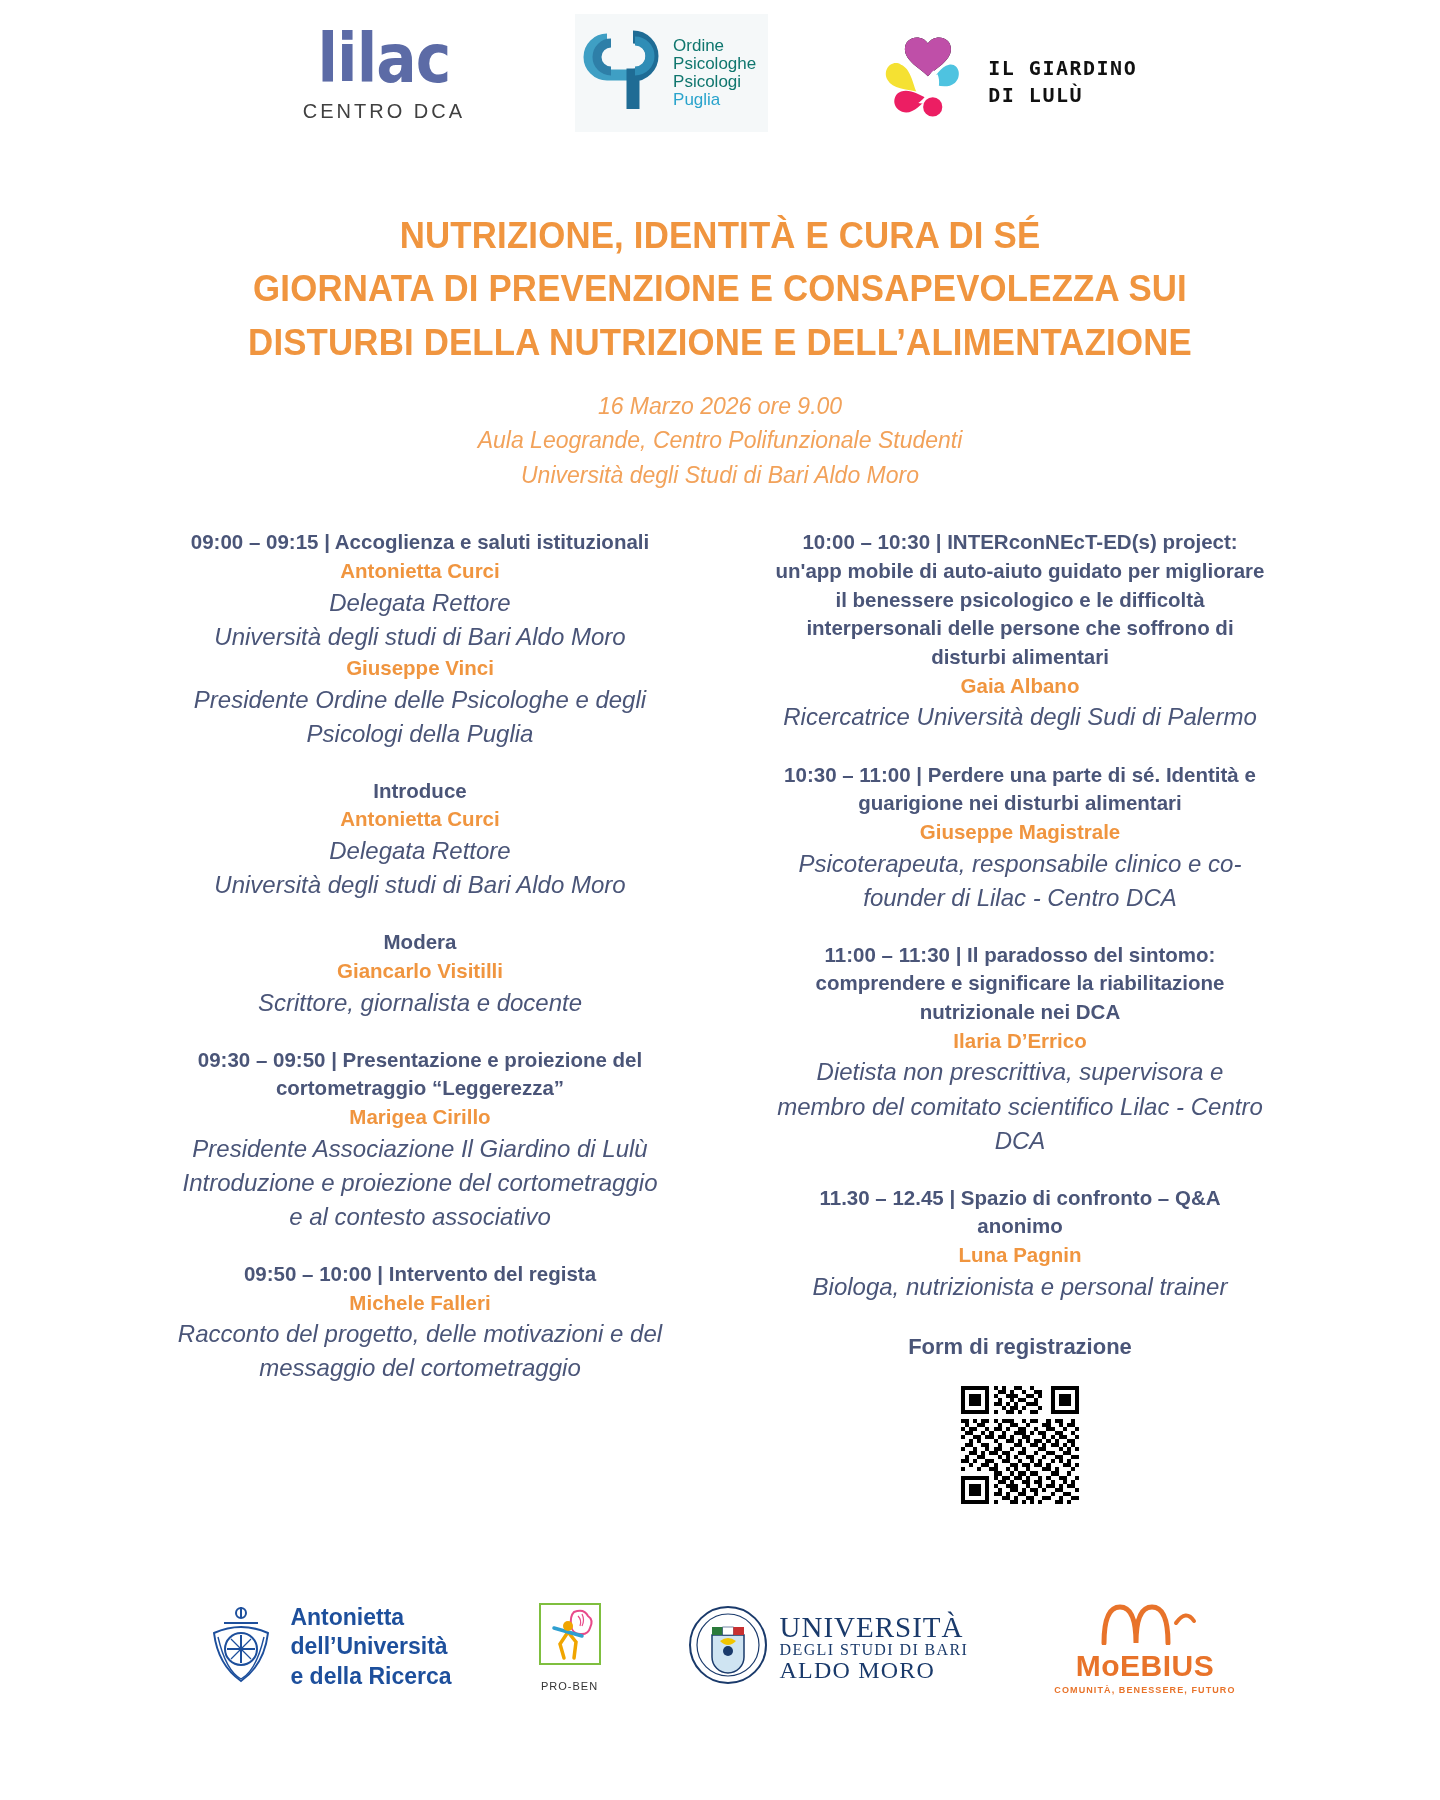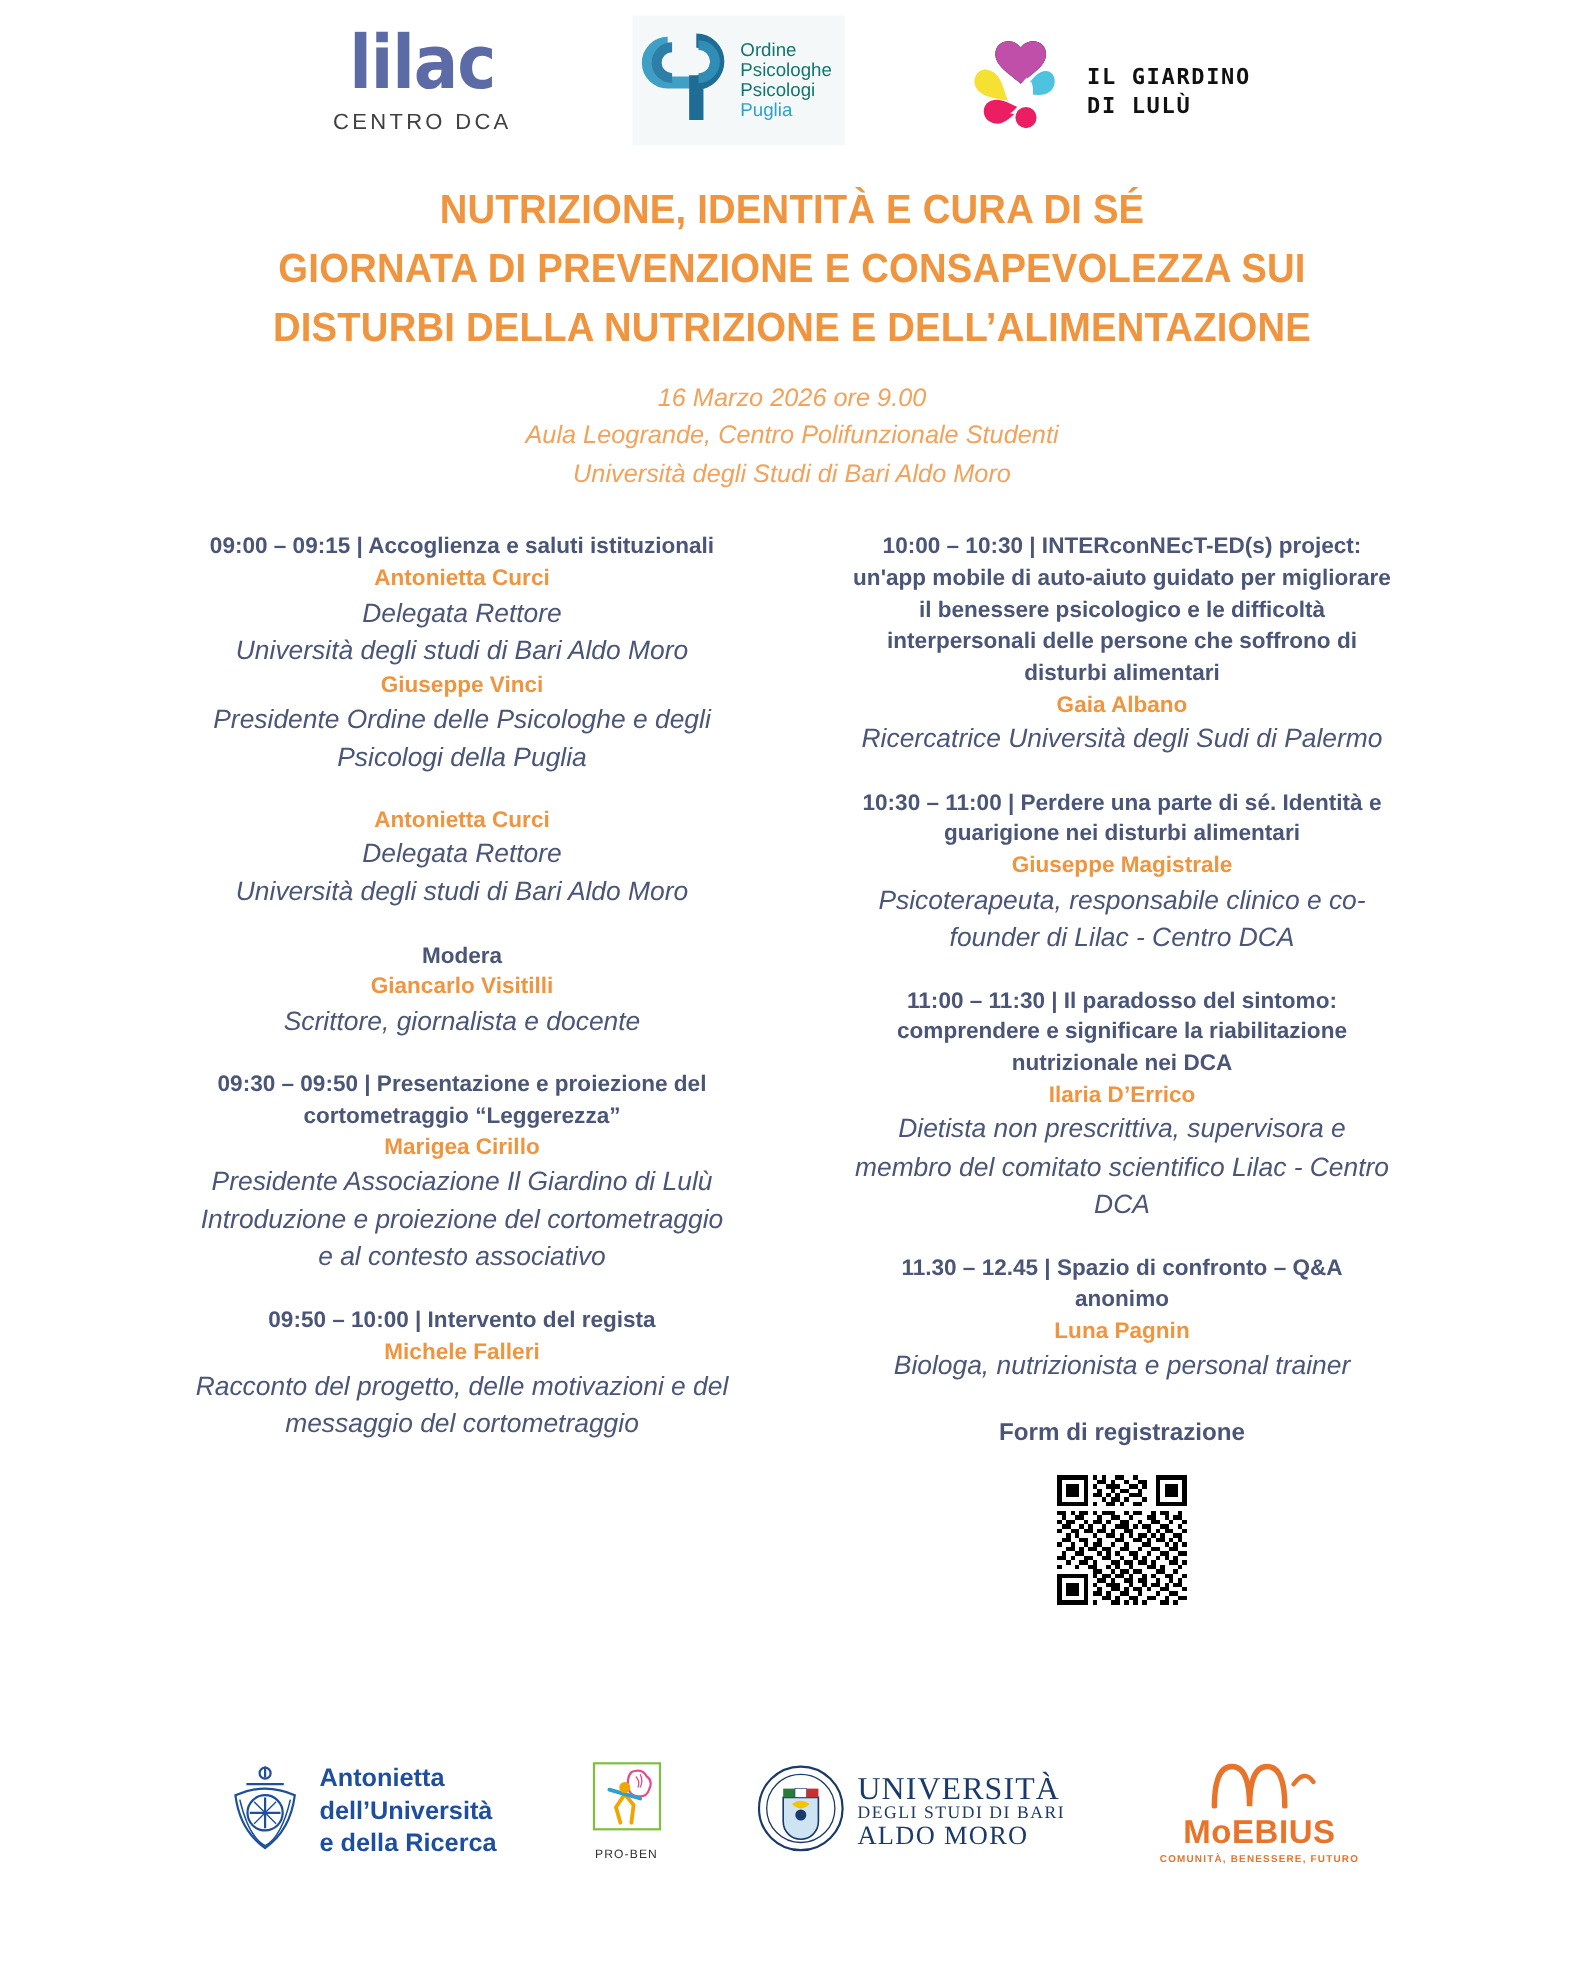--- a/index.html
+++ b/index.html
@@ -45,21 +45,21 @@
 
   
   .giardino { display:flex; align-items:center; gap:14px; padding-top:18px; }
   .giardino-text {
     font-family:"DejaVu Sans Mono", monospace;
     font-size:20px; font-weight:bold; color:#111111;
     letter-spacing:1.5px; line-height:1.35;
   }
 
   
-  .title-area { text-align:center; margin-top:24px; }
+  .title-area { text-align:center; margin-top:69px; }
   .main-title {
     color:#F0953F;
     font-family:"Liberation Sans", sans-serif;
     font-weight:bold; font-size:37px; line-height:1.44;
     letter-spacing:0.2px;
     transform:scaleX(0.94); transform-origin:center;
   }
   .subtitle {
     color:#F2A25A;
     font-style:italic; font-size:23px; line-height:1.5;
@@ -197,20 +197,21 @@
     <div class="col" id="left-col">
         <div class="block">
           <div class="block-title">09:00 – 09:15 | Accoglienza e saluti istituzionali</div>
           <div class="speaker">Antonietta Curci</div>
           <div class="role">Delegata Rettore</div>
           <div class="role">Università degli studi di Bari Aldo Moro</div>
           <div class="speaker">Giuseppe Vinci</div>
           <div class="role">Presidente Ordine delle Psicologhe e degli Psicologi della Puglia</div>
         </div>
         <div class="block">
+          <div class="block-title">Introduce</div>
           <div class="speaker">Antonietta Curci</div>
           <div class="role">Delegata Rettore</div>
           <div class="role">Università degli studi di Bari Aldo Moro</div>
         </div>
         <div class="block">
           <div class="block-title">Modera</div>
           <div class="speaker">Giancarlo Visitilli</div>
           <div class="role">Scrittore, giornalista e docente</div>
         </div>
         <div class="block">

